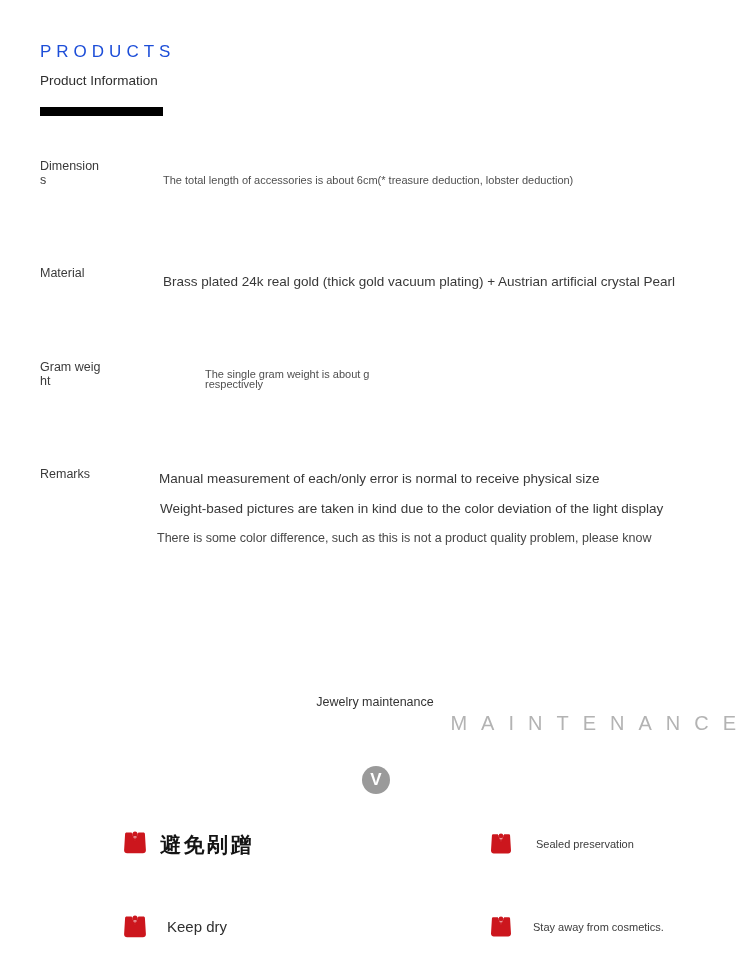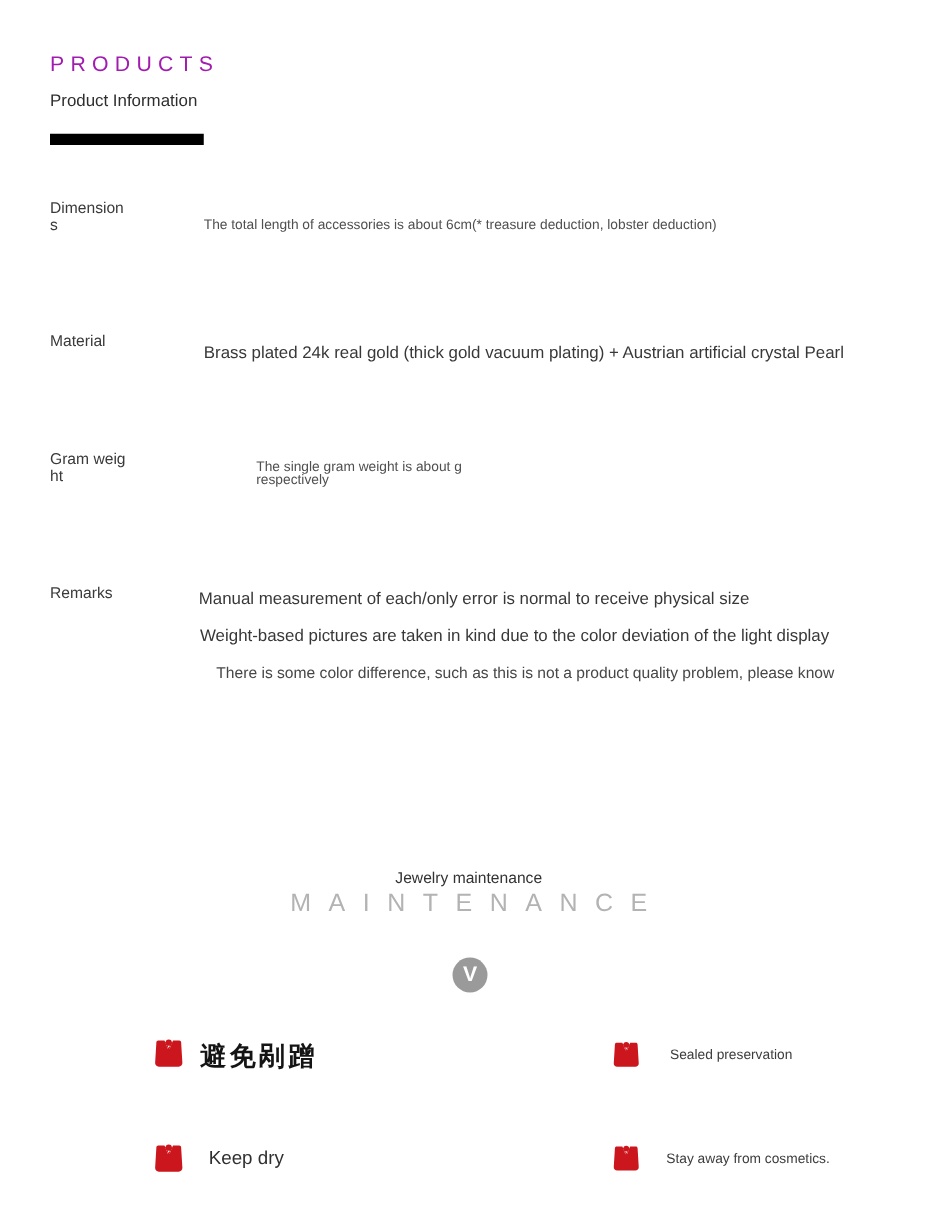--- a/index.html
+++ b/index.html
@@ -11,21 +11,21 @@
     background: #ffffff;
     overflow: hidden;
   }
   .abs { position: absolute; }
 
   
   .products-title {
     left: 40px; top: 42px;
     font-size: 17px;
     letter-spacing: 5px;
-    color: #a21caf;
+    color: #1d4ed8;
     font-weight: 500;
   }
   .products-subtitle {
     left: 40px; top: 73px;
     font-size: 13.5px;
     color: #2e2e2e;
   }
   .black-bar {
     left: 40px; top: 107px;
     width: 123px; height: 9px;
@@ -63,21 +63,21 @@
   .jm-title {
     left: 0; right: 0;
     top: 695px;
     text-align: center;
     font-size: 12.5px;
     color: #333333;
   }
   .jm-watermark {
     left: 0; right: 0;
     top: 712px;
-    text-align: center;
+    text-align: right;
     font-size: 20px;
     letter-spacing: 14px;
     color: #b3b3b3;
     text-indent: 14px;
   }
   .v-badge {
     left: 362px; top: 766px;
     width: 28px; height: 28px;
     border-radius: 50%;
     background: #9a9a9a;
@@ -119,21 +119,21 @@
 
   <div class="abs row-label" style="top:267px;">Material</div>
   <div class="abs val-large" style="left:163px; top:274px;">Brass plated 24k real gold (thick gold vacuum plating) + Austrian artificial crystal Pearl</div>
 
   <div class="abs row-label" style="top:361px;">Gram weight</div>
   <div class="abs val-small gram-val" style="left:158px; top:370px;">The single gram weight is about g respectively</div>
 
   <div class="abs row-label" style="top:468px;">Remarks</div>
   <div class="abs val-large" style="left:159px; top:471px;">Manual measurement of each/only error is normal to receive physical size</div>
   <div class="abs val-large" style="left:160px; top:501px;">Weight-based pictures are taken in kind due to the color deviation of the light display</div>
-  <div class="abs val-medium" style="left:157px; top:531px;margin-left:16px;">There is some color difference, such as this is not a product quality problem, please know</div>
+  <div class="abs val-medium" style="left:157px; top:531px;">There is some color difference, such as this is not a product quality problem, please know</div>
 
   <div class="abs jm-title">Jewelry maintenance</div>
   <div class="abs jm-watermark">MAINTENANCE</div>
   <div class="abs v-badge">V</div>
 
   <div class="abs" style="left:123px; top:831px;">
     <svg class="care-icon" width="24" height="24" viewBox="0 0 24 24">
       <path fill="#cc161d" d="M3.6,1.4 L8.6,1.4 L12,9.8 L15.4,1.4 L20.4,1.4 C21.2,1.4 21.8,2 21.9,2.8 L22.9,19.2 C23,20.9 21.6,22.3 19.9,22.3 L4.1,22.3 C2.4,22.3 1,20.9 1.1,19.2 L2.1,2.8 C2.2,2 2.8,1.4 3.6,1.4 Z"></path>
       <circle fill="#cc161d" cx="12" cy="3.1" r="2.5"></circle>
       <path fill="none" stroke="#cc161d" stroke-width="0.8" d="M9.3,2.5 L12,8.2 L14.7,2.5"></path>

